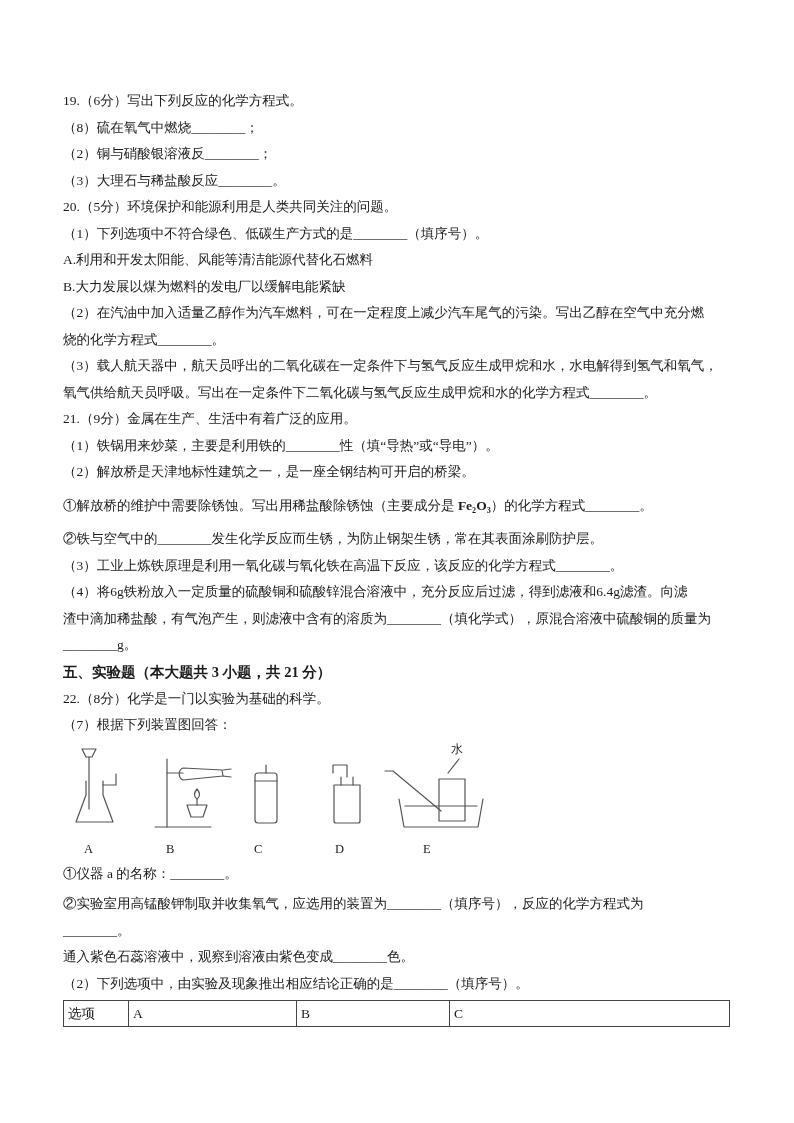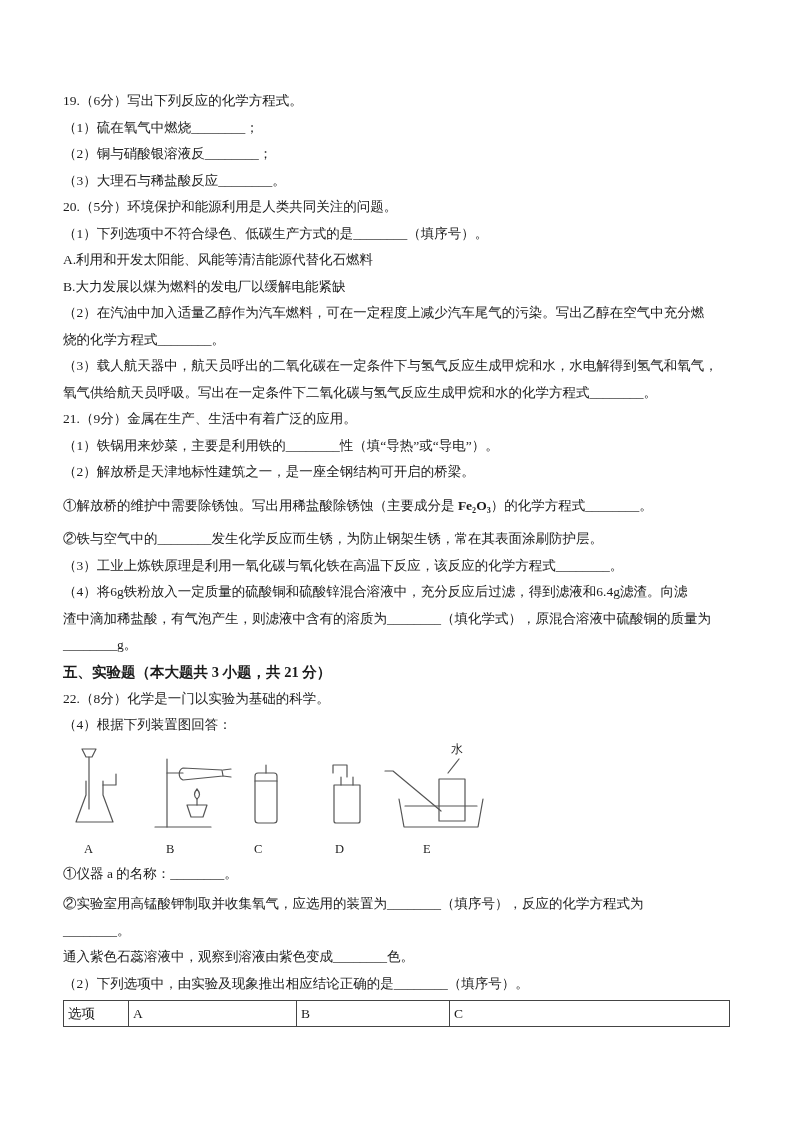--- a/index.html
+++ b/index.html
@@ -43,21 +43,21 @@
   td.c1 { width:168px; }
   td.c2 { width:153px; }
   td.c3 { width:280px; }
 </style>
 </head>
 <body>
 
 <div class="page">
 
   <div class="line">19.（6分）写出下列反应的化学方程式。</div>
-  <div class="line">（1）硫在氧气中燃烧________；</div>
+  <div class="line">（8）硫在氧气中燃烧________；</div>
   <div class="line">（2）铜与硝酸银溶液反________；</div>
   <div class="line">（3）大理石与稀盐酸反应________。</div>
 
   <div class="line">20.（5分）环境保护和能源利用是人类共同关注的问题。</div>
   <div class="line">（1）下列选项中不符合绿色、低碳生产方式的是________（填序号）。</div>
   <div class="line">A.利用和开发太阳能、风能等清洁能源代替化石燃料</div>
   <div class="line">B.大力发展以煤为燃料的发电厂以缓解电能紧缺</div>
   <div class="line">（2）在汽油中加入适量乙醇作为汽车燃料，可在一定程度上减少汽车尾气的污染。写出乙醇在空气中充分燃</div>
   <div class="line">烧的化学方程式________。</div>
   <div class="line">（3）载人航天器中，航天员呼出的二氧化碳在一定条件下与氢气反应生成甲烷和水，水电解得到氢气和氧气，</div>
@@ -69,21 +69,21 @@
   <div class="line gap-top"><span>①解放桥的维护中需要除锈蚀。写出用稀盐酸除锈蚀（主要成分是 </span><span class="bold">Fe₂O₃</span><span>）的化学方程式________。</span></div>
   <div class="line gap-top">②铁与空气中的________发生化学反应而生锈，为防止钢架生锈，常在其表面涂刷防护层。</div>
   <div class="line">（3）工业上炼铁原理是利用一氧化碳与氧化铁在高温下反应，该反应的化学方程式________。</div>
   <div class="line">（4）将6g铁粉放入一定质量的硫酸铜和硫酸锌混合溶液中，充分反应后过滤，得到滤液和6.4g滤渣。向滤</div>
   <div class="line">渣中滴加稀盐酸，有气泡产生，则滤液中含有的溶质为________（填化学式），原混合溶液中硫酸铜的质量为</div>
   <div class="line">________g。</div>
 
   <div class="section-heading">五、实验题（本大题共 3 小题，共 21 分）</div>
 
   <div class="line">22.（8分）化学是一门以实验为基础的科学。</div>
-  <div class="line">（4）根据下列装置图回答：</div>
+  <div class="line">（7）根据下列装置图回答：</div>
 
   <div class="figure">
     <svg width="420" height="100" viewBox="0 0 420 100">
       <g stroke="#555" fill="none" stroke-width="1.2" stroke-linejoin="round" stroke-linecap="round">
         <g>
           <path d="M13,6 H27 L23,14 H17 Z"></path>
           <line x1="20" y1="14" x2="20" y2="66"></line>
           <path d="M17,38 V52 L7,79 H44 L34,52 V38"></path>
           <path d="M34,42 H47 V31"></path>
         </g>

